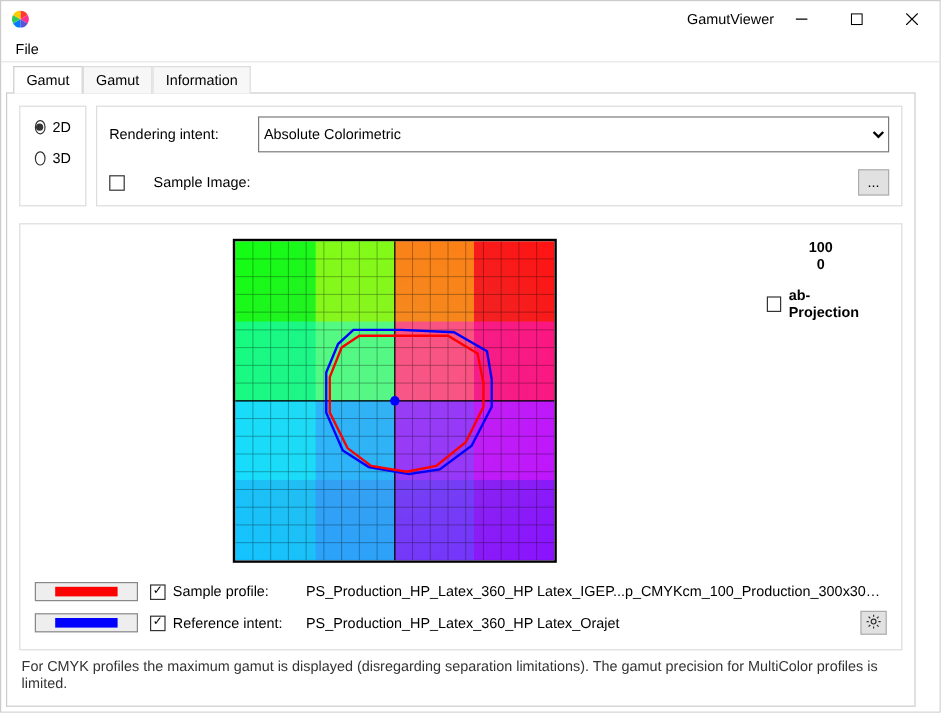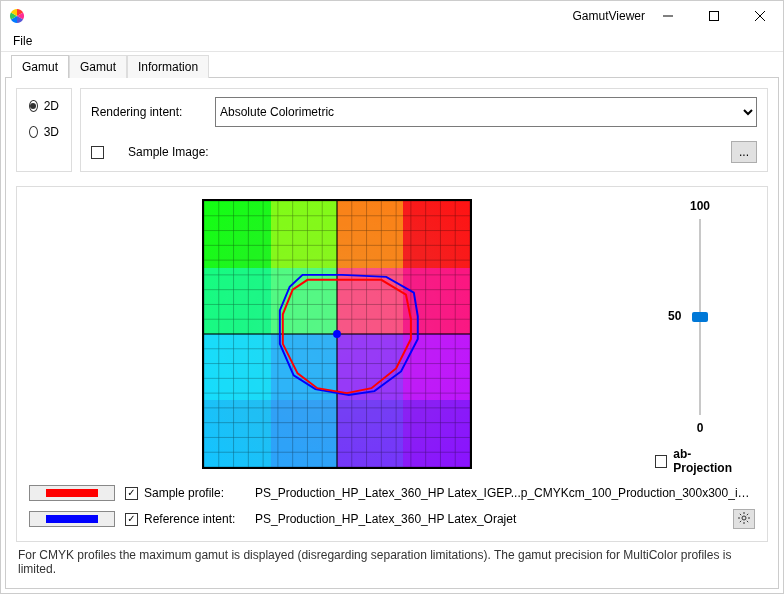--- a/index.html
+++ b/index.html
@@ -4,21 +4,21 @@
 <style>
 * { box-sizing: border-box; font-family: "Segoe UI", Tahoma, sans-serif; font-size: 12px; }
 body { margin: 0; background: #fff; color: #000; }
 .window { width: 784px; height: 594px; border: 1px solid #ccc; display: flex; flex-direction: column; }
 .titlebar { height: 30px; display: flex; align-items: center; padding: 0 0 0 8px; text-align: right; }
 .titlebar .icon { width: 16px; height: 16px; margin-right: 6px; }
 .titlebar .title { flex: 1; }
 .winbtn { width: 46px; height: 30px; display: flex; align-items: center; justify-content: center; }
 .menubar { height: 20px; padding: 0 8px; display: flex; align-items: center; }
 .menubar span { padding: 2px 4px; }
-.client { flex: 1; padding: 2px 4px 4px 4px; display: flex; flex-direction: column; border-top: 1px solid #e5e5e5; }
+.client { flex: 1; padding: 2px 20px 4px 4px; display: flex; flex-direction: column; border-top: 1px solid #e5e5e5; }
 .tabs { display: flex; padding-left: 6px; }
 .tab { padding: 4px 10px; border: 1px solid #ccc; border-bottom: none; background: #fff; margin-right: 0; position: relative; top: 1px; }
 .tab.inactive { background: #f7f7f7; border-color: #ddd; }
 .tabpanel { border: 1px solid #ccc; flex: 1; background: #fff; padding: 10px; display: flex; flex-direction: column; }
 .toprow { display: flex; gap: 8px; margin-bottom: 14px; }
 .viewbox { border: 1px solid #ddd; padding: 10px 12px; display: flex; flex-direction: column; gap: 12px; width: 56px; }
 .radio { display: flex; align-items: center; gap: 6px; }
 .radio .r { width: 12px; height: 12px; border: 1px solid #333; border-radius: 50%; display: flex; align-items: center; justify-content: center; }
 .radio .r.sel::after { content: ""; width: 6px; height: 6px; background: #333; border-radius: 50%; }
 .optbox { border: 1px solid #ddd; padding: 8px 10px; flex: 1; display: flex; flex-direction: column; gap: 14px; }
@@ -193,25 +193,20 @@
                   <polygon id="poly-ref" fill="none" stroke-width="2" points="-35,60 5,60 50,58 78,42 82,18 82,-5 65,-38 38,-58 12,-62 -22,-56 -44,-42 -58,-10 -58,24 -48,48 -35,60" stroke="#0000ff"></polygon>
                   <polygon id="poly-sample" fill="none" stroke-width="2" points="-30,55 0,55 45,55 70,40 75,15 75,-5 60,-35 35,-55 10,-60 -20,-55 -40,-40 -55,-10 -55,20 -45,45 -30,55" stroke="#ff0000"></polygon>
                   <circle cx="0" cy="0" r="4" fill="#0000ff"></circle>
                 </g>
               </svg>
             </div>
           </div>
 
           <div class="sliderwrap">
             <span>100</span>
-            <div class="slidertrack">
-              <div class="line"></div>
-              <div class="thumb" style="top:calc(50% - 5px)"></div>
-              <span style="position:absolute;left:-22px;top:calc(50% - 8px)">50</span>
-            </div>
             <span>0</span>
             <div style="margin-top:12px;display:flex;align-items:center;gap:6px">
               <span class="chk"></span>
               <span>ab-Projection</span>
             </div>
           </div>
         </div>
 
         <div class="legend">
           <div class="legrow">

